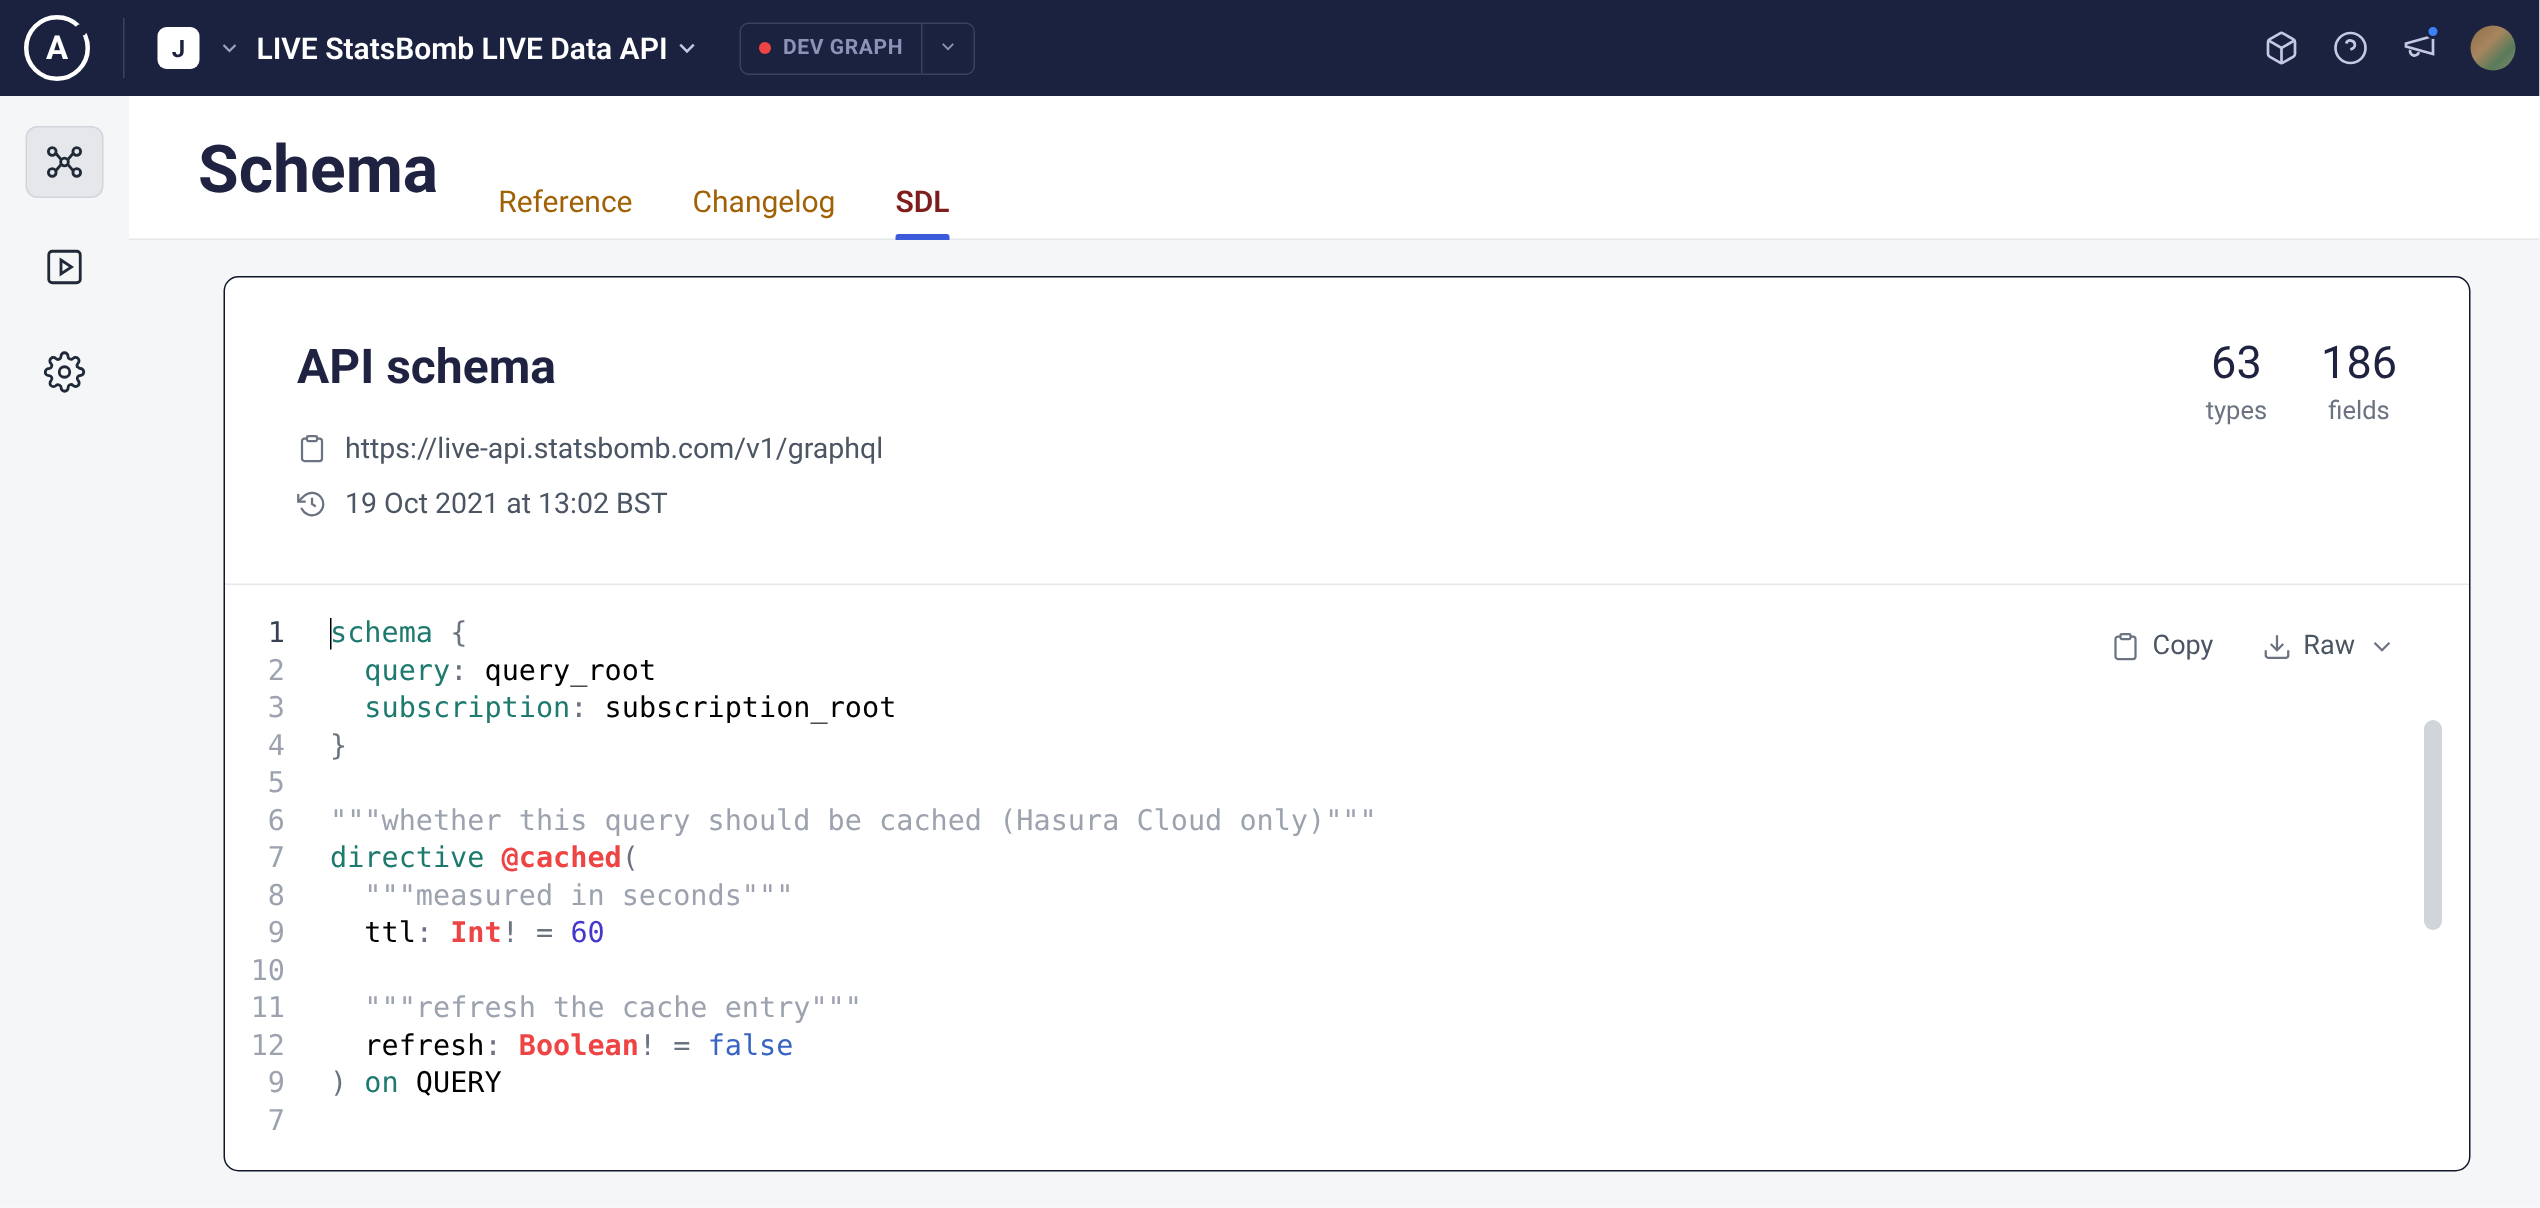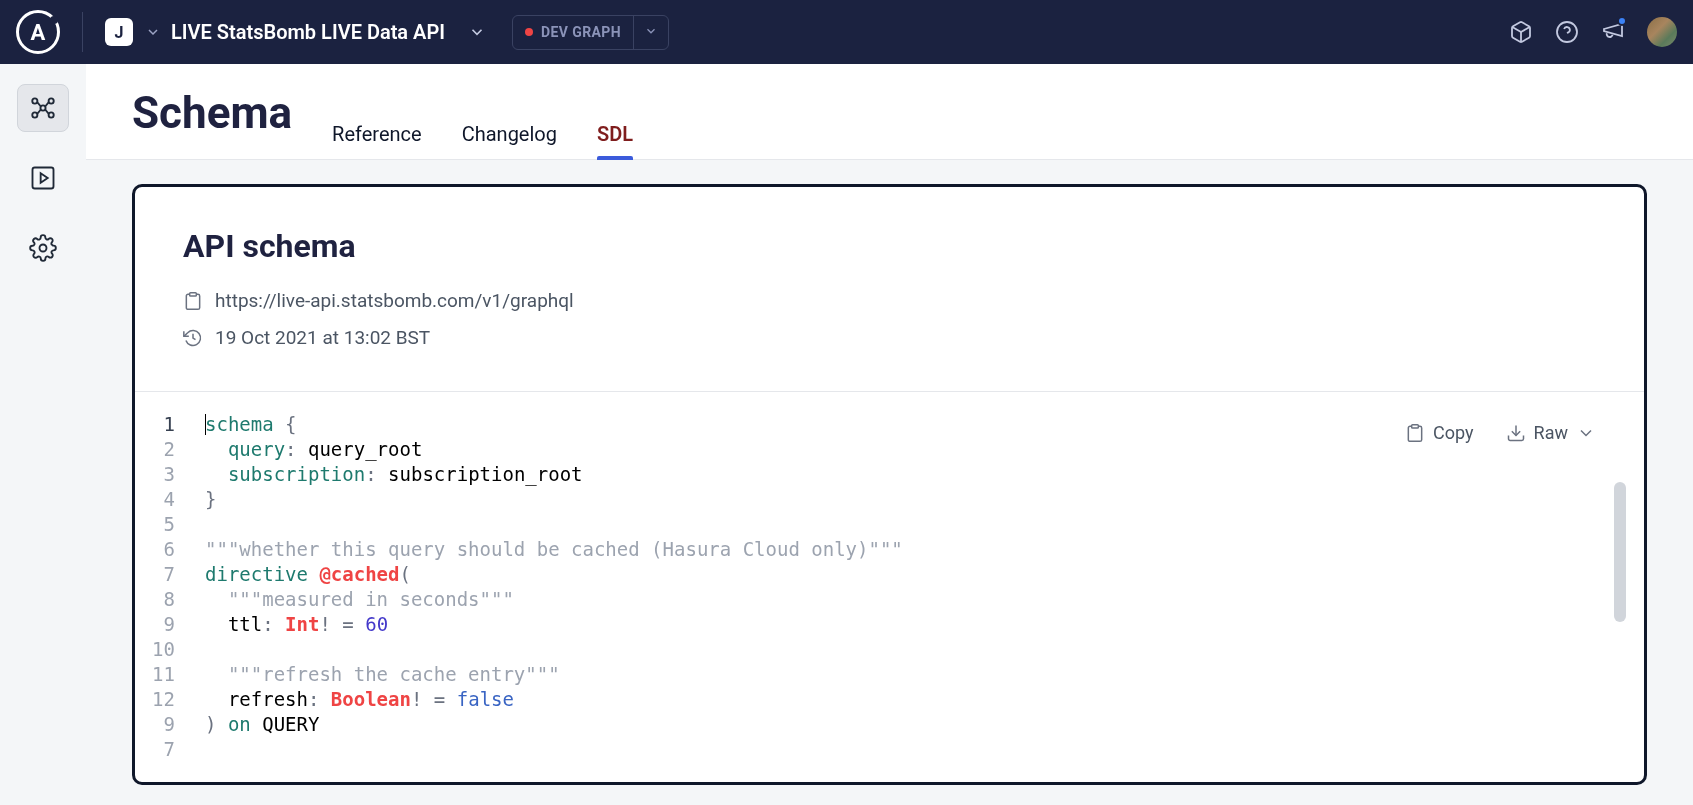--- a/index.html
+++ b/index.html
@@ -5,21 +5,21 @@
 * { box-sizing: border-box; margin: 0; padding: 0; }
 body { font-family: -apple-system, BlinkMacSystemFont, "Segoe UI", Roboto, sans-serif; background: #f4f6f8; overflow-x: hidden; }
 
 
 .topnav { height: 64px; background: #1b2240; display: flex; align-items: center; padding: 0 16px; color: #fff; }
 .logo { width: 44px; height: 44px; border: 3px solid #fff; border-radius: 50%; display: flex; align-items: center; justify-content: center; font-weight: 700; font-size: 22px; position: relative; }
 .logo::after { content: ""; position: absolute; right: -1px; top: 3px; width: 8px; height: 8px; background: #1b2240; border-radius: 50%; }
 .divider-v { width: 1px; height: 40px; background: #3a4262; margin: 0 22px; }
 .org-badge { width: 28px; height: 28px; background: #fff; border-radius: 6px; color: #1b2240; display: flex; align-items: center; justify-content: center; font-weight: 700; font-size: 16px; }
 .chev { margin: 0 10px 0 12px; color: #9ca3c4; cursor: pointer; }
-.graph-name { font-size: 20px; font-weight: 600; margin-right: 23px; }
+.graph-name { font-size: 20px; font-weight: 600; margin-right: 4px; }
 .graph-chev { color: #c3c9e0; cursor: pointer; }
 .env-chip { margin-left: 26px; display: flex; align-items: center; border: 1px solid #3a4262; border-radius: 6px; overflow: hidden; }
 .env-main { display: flex; align-items: center; padding: 7px 12px; gap: 8px; }
 .dot-red { width: 8px; height: 8px; background: #ef4444; border-radius: 50%; }
 .env-label { color: #8b93b8; font-weight: 700; font-size: 14px; letter-spacing: 0.4px; }
 .env-drop { border-left: 1px solid #3a4262; padding: 7px 10px; color: #8b93b8; cursor: pointer; }
 .topnav-right { margin-left: auto; display: flex; align-items: center; gap: 22px; }
 .topnav-right svg { width: 24px; height: 24px; stroke: #c3c9e0; fill: none; stroke-width: 1.8; cursor: pointer; }
 .notif-wrap { position: relative; }
 .notif-dot { position: absolute; top: -2px; right: -2px; width: 10px; height: 10px; background: #3b82f6; border-radius: 50%; border: 2px solid #1b2240; }
@@ -30,25 +30,25 @@
 .sidebar { width: 86px; background: #f4f6f8; padding-top: 20px; display: flex; flex-direction: column; align-items: center; gap: 22px; }
 .side-btn { width: 52px; height: 48px; border-radius: 8px; display: flex; align-items: center; justify-content: center; cursor: pointer; }
 .side-btn.active { background: #e5e7eb; border: 1px solid #d1d5db; }
 .side-btn svg { width: 28px; height: 28px; stroke: #1f2937; fill: none; stroke-width: 1.6; }
 
 
 .main { flex: 1; background: #f4f6f8; overflow-y: auto; }
 .header { background: #fff; border-bottom: 1px solid #e5e7eb; padding: 0 46px; display: flex; align-items: flex-end; height: 96px; }
 .page-title { font-size: 44px; font-weight: 700; color: #1f2240; margin-bottom: 20px; margin-right: 40px; }
 .tabs { display: flex; gap: 40px; height: 50px; }
-.tab { display: flex; align-items: center; font-size: 20px; color: #0f172a; cursor: pointer; position: relative; }
+.tab { display: flex; align-items: center; font-size: 20px; color: #a16207; cursor: pointer; position: relative; }
 .tab.active { color: #7f1d1d; font-weight: 600; }
 .tab.active::after { content: ""; position: absolute; bottom: -1px; left: 0; right: 0; height: 4px; background: #3b5bdb; border-radius: 2px 2px 0 0; }
 
-.card { background: #fff; margin: 24px 46px 0 46px; border: 3px solid #0f172a; border-radius: 10px; }
+.card { background: #fff; margin: 24px 46px 0 63px; border: 1px solid #0f172a; border-radius: 10px; }
 .card-header { padding: 40px 48px 28px 48px; display: flex; justify-content: space-between; align-items: flex-start; }
 .schema-title { font-size: 32px; font-weight: 700; color: #1f2240; margin-bottom: 24px; }
 .meta-row { display: flex; align-items: center; gap: 12px; font-size: 19px; color: #4b5563; margin-bottom: 14px; }
 .meta-row svg { width: 20px; height: 20px; stroke: #6b7280; fill: none; stroke-width: 1.8; }
 .stats { display: flex; gap: 36px; text-align: center; }
 .stat-num { font-size: 30px; font-weight: 400; color: #1f2240; }
 .stat-label { font-size: 17px; color: #6b7280; margin-top: 4px; }
 .card-sep { border-top: 1px solid #e5e7eb; }
 
 .code-wrap { position: relative; padding: 20px 48px 20px 0; }
@@ -168,20 +168,30 @@
               </svg>
             <span>https://live-api.statsbomb.com/v1/graphql</span>
           </div>
           <div class="meta-row">
             <svg viewBox="0 0 24 24">
                 <polyline points="1 4 1 10 7 10"></polyline>
                 <path d="M3.51 15a9 9 0 1 0 2.13-9.36L1 10"></path>
                 <polyline points="12 7 12 12 15 14"></polyline>
               </svg>
             <span>19 Oct 2021 at 13:02 BST</span>
+          </div>
+        </div>
+        <div class="stats">
+          <div>
+            <div class="stat-num">63</div>
+            <div class="stat-label">types</div>
+          </div>
+          <div>
+            <div class="stat-num">186</div>
+            <div class="stat-label">fields</div>
           </div>
         </div>
       </div>
       <div class="card-sep"></div>
       <div class="code-wrap">
         <div class="code-actions">
           <div class="code-act">
             <svg viewBox="0 0 24 24">
                 <path d="M16 4h2a2 2 0 0 1 2 2v14a2 2 0 0 1-2 2H6a2 2 0 0 1-2-2V6a2 2 0 0 1 2-2h2"></path>
                 <rect x="8" y="2" width="8" height="4" rx="1"></rect>

